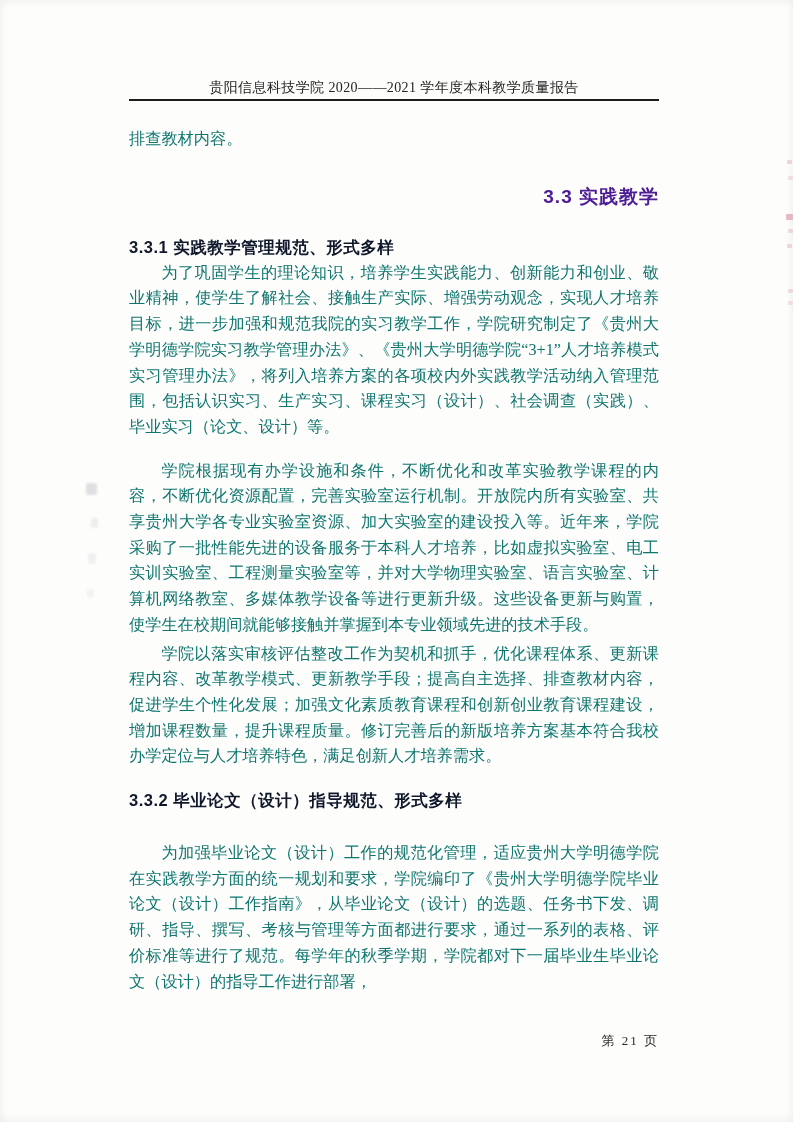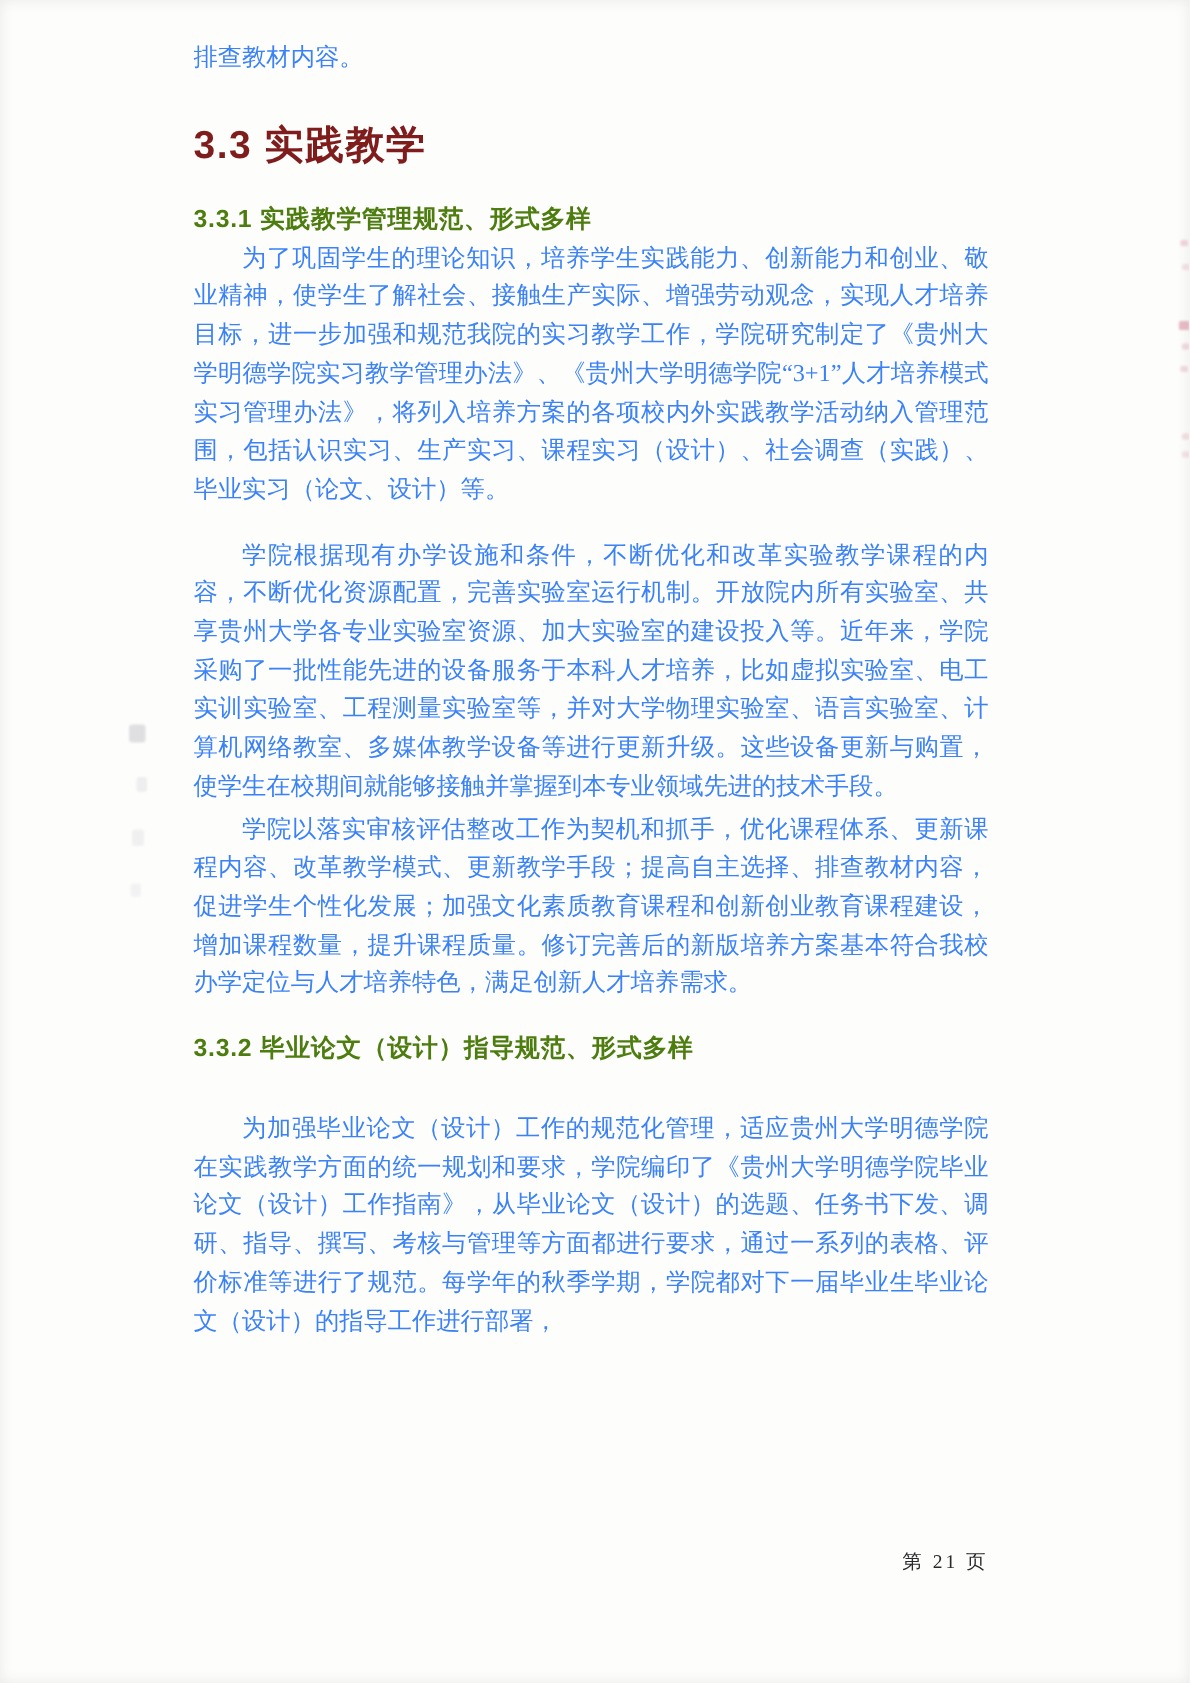--- a/index.html
+++ b/index.html
@@ -29,42 +29,43 @@
     letter-spacing:0.4px;
   }
   .doc-header-rule {
     border-top:2px solid #1c1c1c;
     margin-top:1px;
     height:0;
   }
   p.body-text {
     font-size:16.2px;
     line-height:25.7px;
-    color:#3b82f6;
+    color:#0f766e;
     text-align:justify;
     font-family:Liberation Serif, serif;
   }
   p.intro { margin-top:26px; }
   p.indent { text-indent:2em; }
   .sec-heading {
     margin-top:33px;
     font-family:"Liberation Sans","DejaVu Sans",sans-serif;
     font-weight:700;
-    font-size:26px;
+    font-size:19px;
     line-height:22px;
-    color:#7f1d1d;
+    color:#4c1d95;
     letter-spacing:1px;
+    text-align:right;
   }
   .sub-heading {
     margin-top:29px;
     font-family:"Liberation Sans","DejaVu Sans",sans-serif;
     font-weight:700;
     font-size:16.5px;
     line-height:20px;
-    color:#4d7c0f;
+    color:#0f172a;
     letter-spacing:0.5px;
   }
   .sub-heading.second { margin-top:20px; }
   #para-1 { margin-top:7px; }
   #para-2 { margin-top:4px; }
   #para-3 { margin-top:18px; }
   #para-4 { margin-top:3px; }
   #para-5 { margin-top:31px; }
   .page-footer {
     position:absolute;
@@ -102,20 +103,24 @@
   .es6 { left:788px; top:289px; opacity:0.35; }
   .es7 { left:788px; top:301px; opacity:0.30; }
 </style>
 </head>
 <body>
 
 <div class="sheet">
 
   <div class="content">
 
+    <div>
+      <div class="doc-header-title">贵阳信息科技学院 2020——2021 学年度本科教学质量报告</div>
+      <div class="doc-header-rule"></div>
+    </div>
 
     <p class="body-text intro">排查教材内容。</p>
 
     <h1 class="sec-heading">3.3 实践教学</h1>
 
     <h2 class="sub-heading">3.3.1 实践教学管理规范、形式多样</h2>
 
 
     <p id="para-2" class="body-text indent">为了巩固学生的理论知识，培养学生实践能力、创新能力和创业、敬业精神，使学生了解社会、接触生产实际、增强劳动观念，实现人才培养目标，进一步加强和规范我院的实习教学工作，学院研究制定了《贵州大学明德学院实习教学管理办法》、《贵州大学明德学院“3+1”人才培养模式实习管理办法》，将列入培养方案的各项校内外实践教学活动纳入管理范围，包括认识实习、生产实习、课程实习（设计）、社会调查（实践）、毕业实习（论文、设计）等。</p>
 

